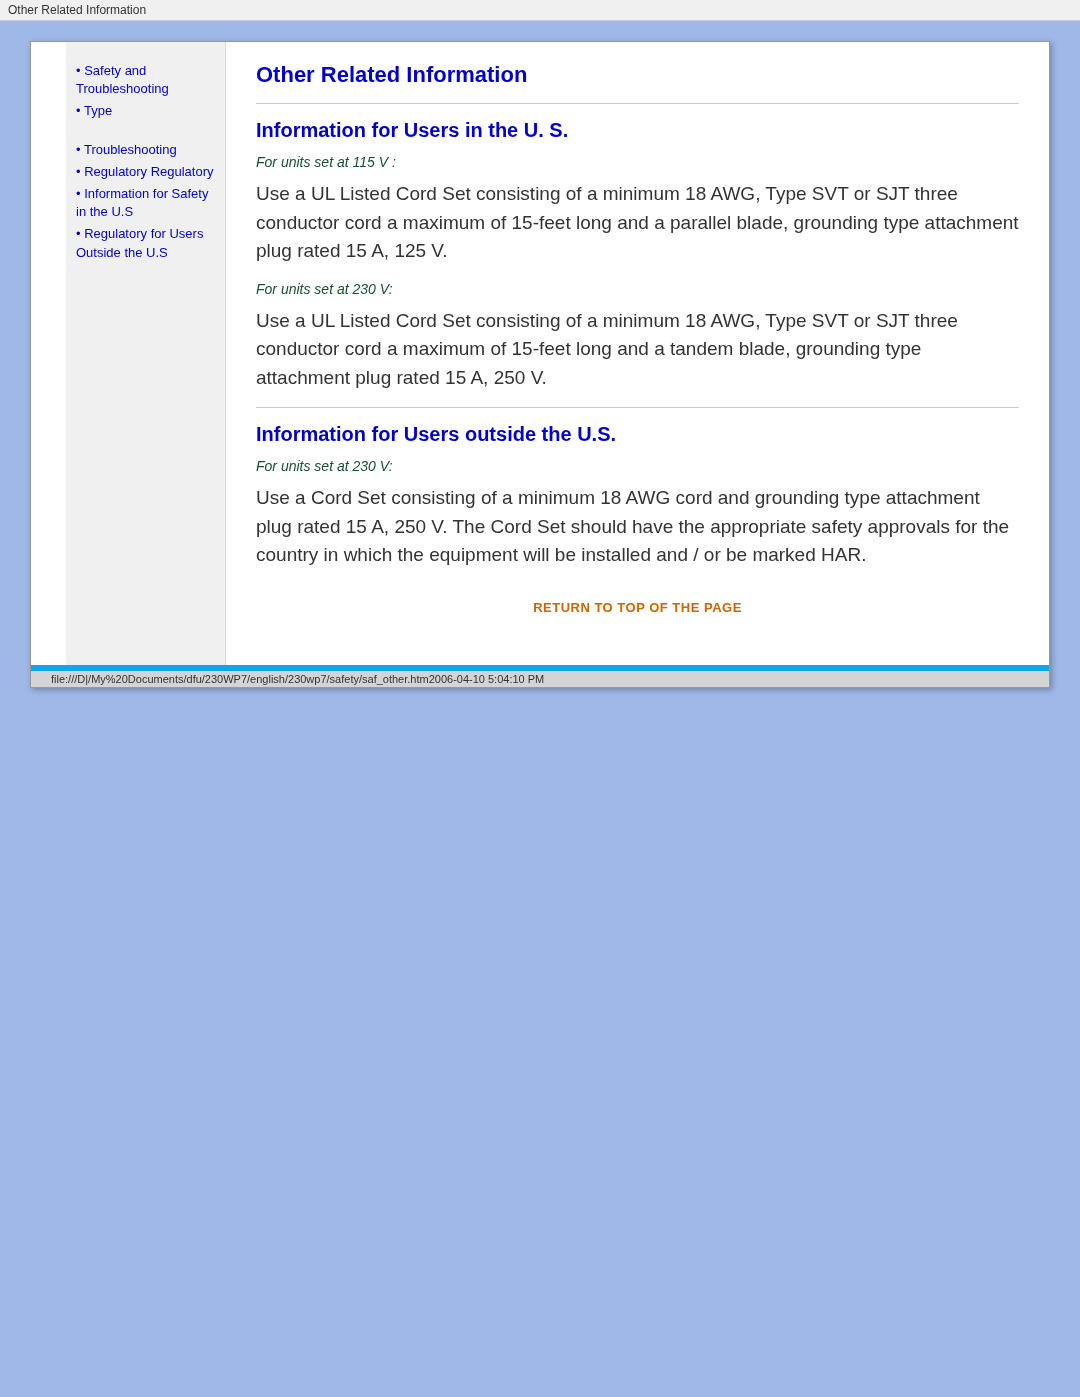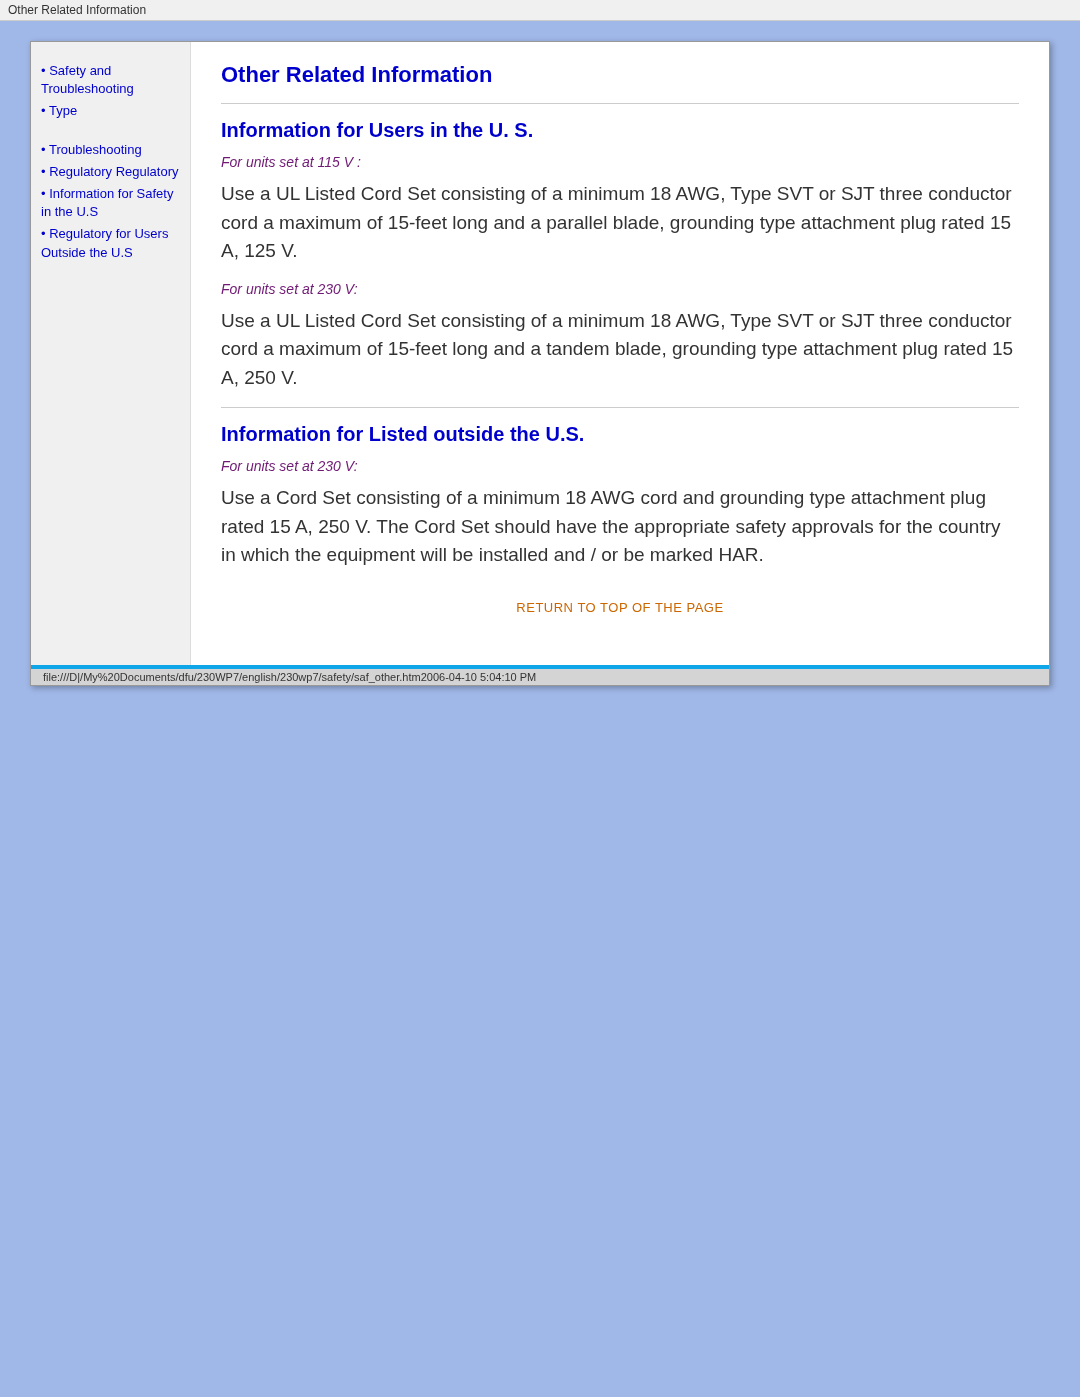--- a/index.html
+++ b/index.html
@@ -30,20 +30,21 @@
       margin: 20px 30px;
       border: 1px solid #999;
       box-shadow: 2px 2px 6px rgba(0,0,0,0.3);
       min-height: 560px;
     }
 
     .page-content {
       display: flex;
       background-color: white;
       min-height: 520px;
+      padding-left: 35px;
     }
 
     .sidebar {
       width: 160px;
       min-width: 160px;
       background-color: #f0f0f0;
       padding: 20px 10px;
       border-right: 1px solid #ddd;
     }
 
@@ -83,45 +84,45 @@
     .section-heading {
       color: #0000cc;
       font-size: 20px;
       font-weight: bold;
       margin-bottom: 12px;
     }
 
     .italic-text {
       font-style: italic;
       margin-bottom: 10px;
-      color: #701a75;
+      color: #14532d;
     }
 
     .body-text {
       color: #333;
       line-height: 1.5;
       margin-bottom: 15px;
       font-size: 19px;
     }
 
     .return-link {
       color: #cc6600;
       text-align: center;
       display: block;
       margin: 30px auto;
       font-size: 13px;
-      font-weight: normal;
+      font-weight: bold;
       letter-spacing: 0.5px;
       cursor: pointer;
     }
 
     .status-bar {
       background-color: #d4d4d4;
-      border-top: 4px solid #0ea5e9;
-      padding: 2px 12px;
+      border-top: 6px solid #0ea5e9;
+      padding: 2px 20px;
       font-size: 11px;
       color: #333;
     }
   </style>
 </head>
 <body>
 
 <div class="title-bar">
   <span>Other Related Information</span>
 </div>
@@ -151,21 +152,21 @@
         <p class="italic-text">For units set at 115 V :</p>
         <p class="body-text">Use a UL Listed Cord Set consisting of a minimum 18 AWG, Type SVT or SJT three conductor cord a maximum of 15-feet long and a parallel blade, grounding type attachment plug rated 15 A, 125 V.</p>
 
         <p class="italic-text">For units set at 230 V:</p>
         <p class="body-text">Use a UL Listed Cord Set consisting of a minimum 18 AWG, Type SVT or SJT three conductor cord a maximum of 15-feet long and a tandem blade, grounding type attachment plug rated 15 A, 250 V.</p>
       </div>
 
       <hr>
 
       <div>
-        <h2 class="section-heading">Information for Listed outside the U.S.</h2>
+        <h2 class="section-heading">Information for Users outside the U.S.</h2>
 
         <p class="italic-text">For units set at 230 V:</p>
         <p class="body-text">Use a Cord Set consisting of a minimum 18 AWG cord and grounding type attachment plug rated 15 A, 250 V. The Cord Set should have the appropriate safety approvals for the country in which the equipment will be installed and / or be marked HAR.</p>
       </div>
 
       <a class="return-link">RETURN TO TOP OF THE PAGE</a>
 
     </div>
   </div>
 

